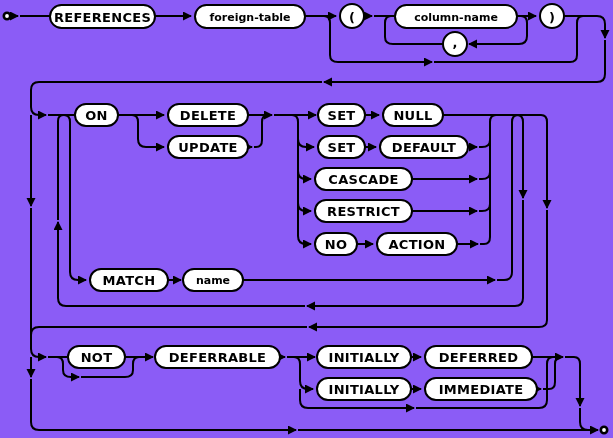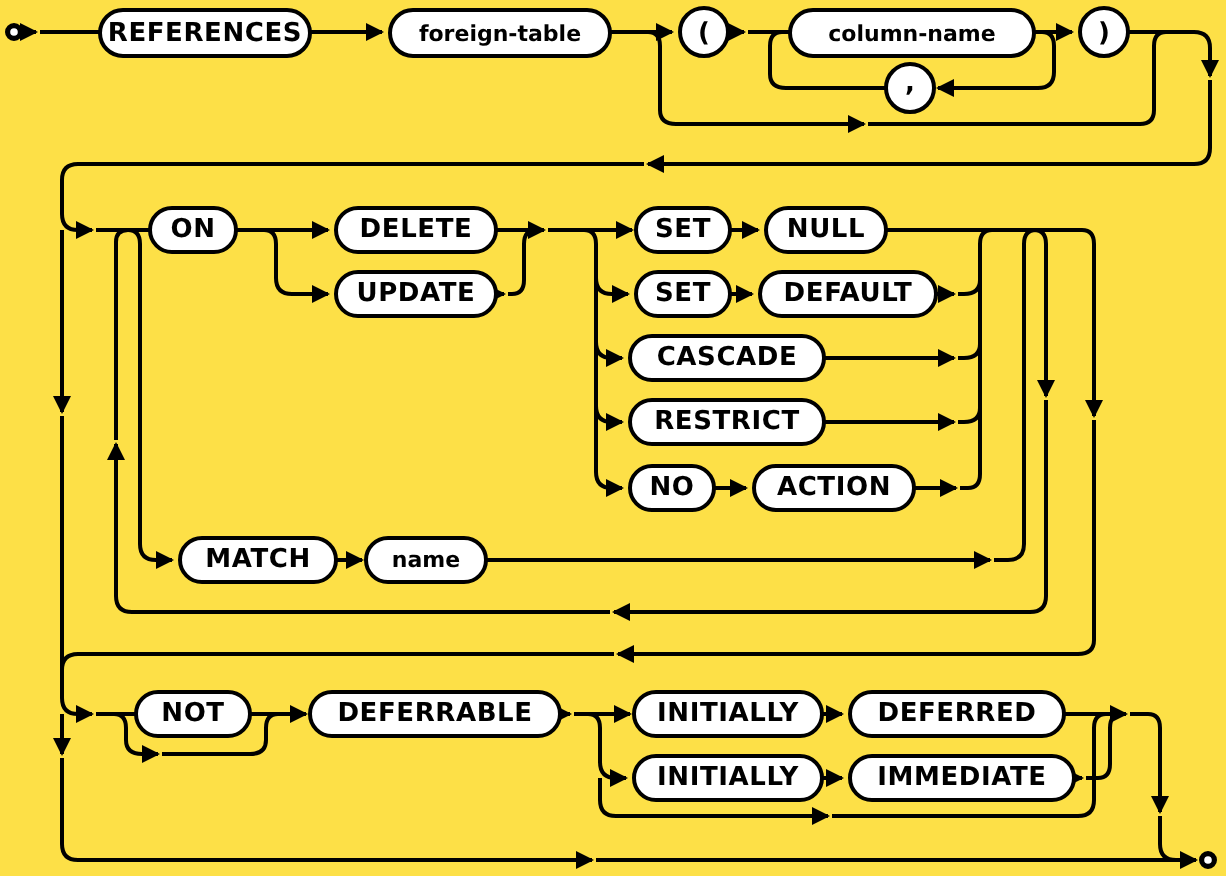--- a/index.html
+++ b/index.html
@@ -1,16 +1,16 @@
 <!DOCTYPE html>
 <html><head>
 <meta charset="utf-8">
 <style>
   html,body{margin:0;padding:0;background:#ffffff;}
-  .stage{position:relative;width:613px;height:438px;background:#fde047;overflow:hidden;
+  .stage{position:relative;width:613px;height:438px;background:#8b5cf6;overflow:hidden;
          font-family:"DejaVu Sans","Liberation Sans",sans-serif;}
   svg{display:block}
   .box{fill:#ffffff;stroke:#000000;stroke-width:2;}
   .kw{font-family:"DejaVu Sans","Liberation Sans",sans-serif;font-size:13px;font-weight:bold;
       fill:#000;text-anchor:middle;dominant-baseline:central;letter-spacing:.3px;}
   .nt{font-family:"DejaVu Sans","Liberation Sans",sans-serif;font-size:11px;font-weight:bold;
       fill:#000;text-anchor:middle;dominant-baseline:central;}
   .pu{font-family:"DejaVu Sans","Liberation Sans",sans-serif;font-size:13px;font-weight:bold;
       fill:#000;text-anchor:middle;dominant-baseline:central;}
   .ln{fill:none;stroke:#000;stroke-width:2;stroke-linecap:butt;}

